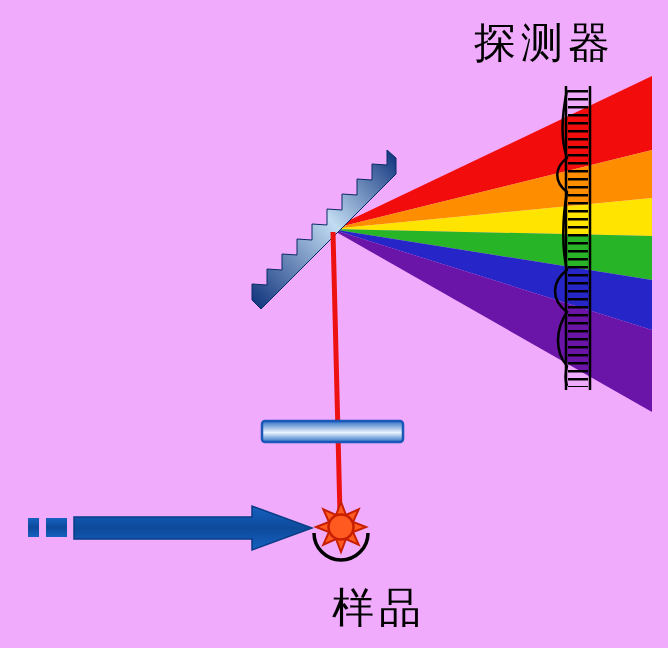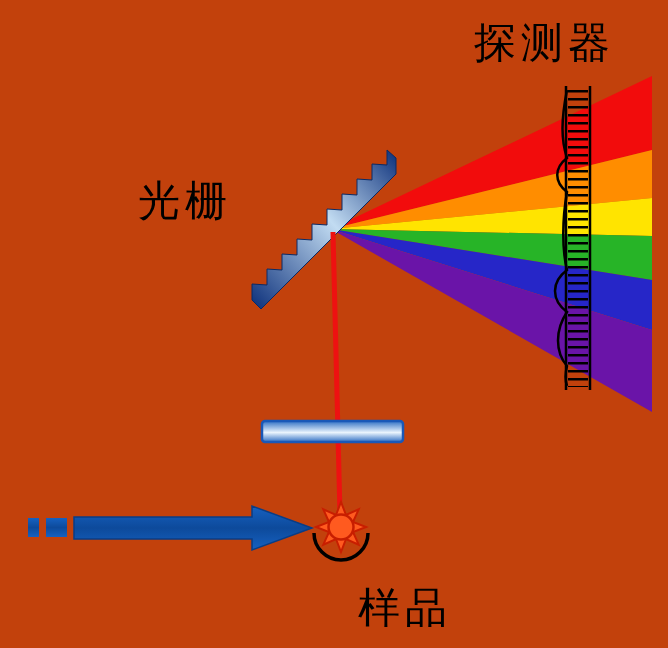--- a/index.html
+++ b/index.html
@@ -1,19 +1,19 @@
 <!DOCTYPE html>
 <html><head>
 <meta charset="utf-8">
 <style>
   html,body{margin:0;padding:0;background:#ffffff;}
   .stage{
     position:relative;
     width:668px;height:648px;
-    background:#c2410c;
+    background:#f0abfc;
     overflow:hidden;
     font-family:"Liberation Serif","DejaVu Serif",serif;
   }
   .stage svg{position:absolute;left:0;top:0;}
   .label{
     position:absolute;
     color:#000000;
     font-size:41px;
     letter-spacing:5px;
     white-space:nowrap;
@@ -83,19 +83,18 @@
       <path d="M314,533 A27,27 0 0 0 368,533" fill="none" stroke="#000000" stroke-width="3.5"></path>
       <polygon stroke-width="2" points="366,527 353,532 358.7,544.7 346,539 341,552 336,539
                        323.3,544.7 329,532 316,527 329,522 323.3,509.3 336,515
                        341,502 346,515 358.7,509.3 353,522" stroke="#c81e00" fill="#ff5a1f"></polygon>
       <circle cx="341" cy="527" r="12.5" stroke-width="2.5" stroke="#c81e00" fill="#ff5a1f"></circle>
     </g>
   </svg>
 
   <div class="label" style="left:474px;top:22px;font-size:42px;">探测器</div>
 
-  <div class="label" style="left:138px;top:180px;font-size:42px;">光栅</div>
 
 
 
-  <div class="label" style="left:358px;top:587px;font-size:42px;">样品</div>
+  <div class="label" style="left:332px;top:587px;font-size:42px;">样品</div>
 
 </div>
 
 </body></html>

